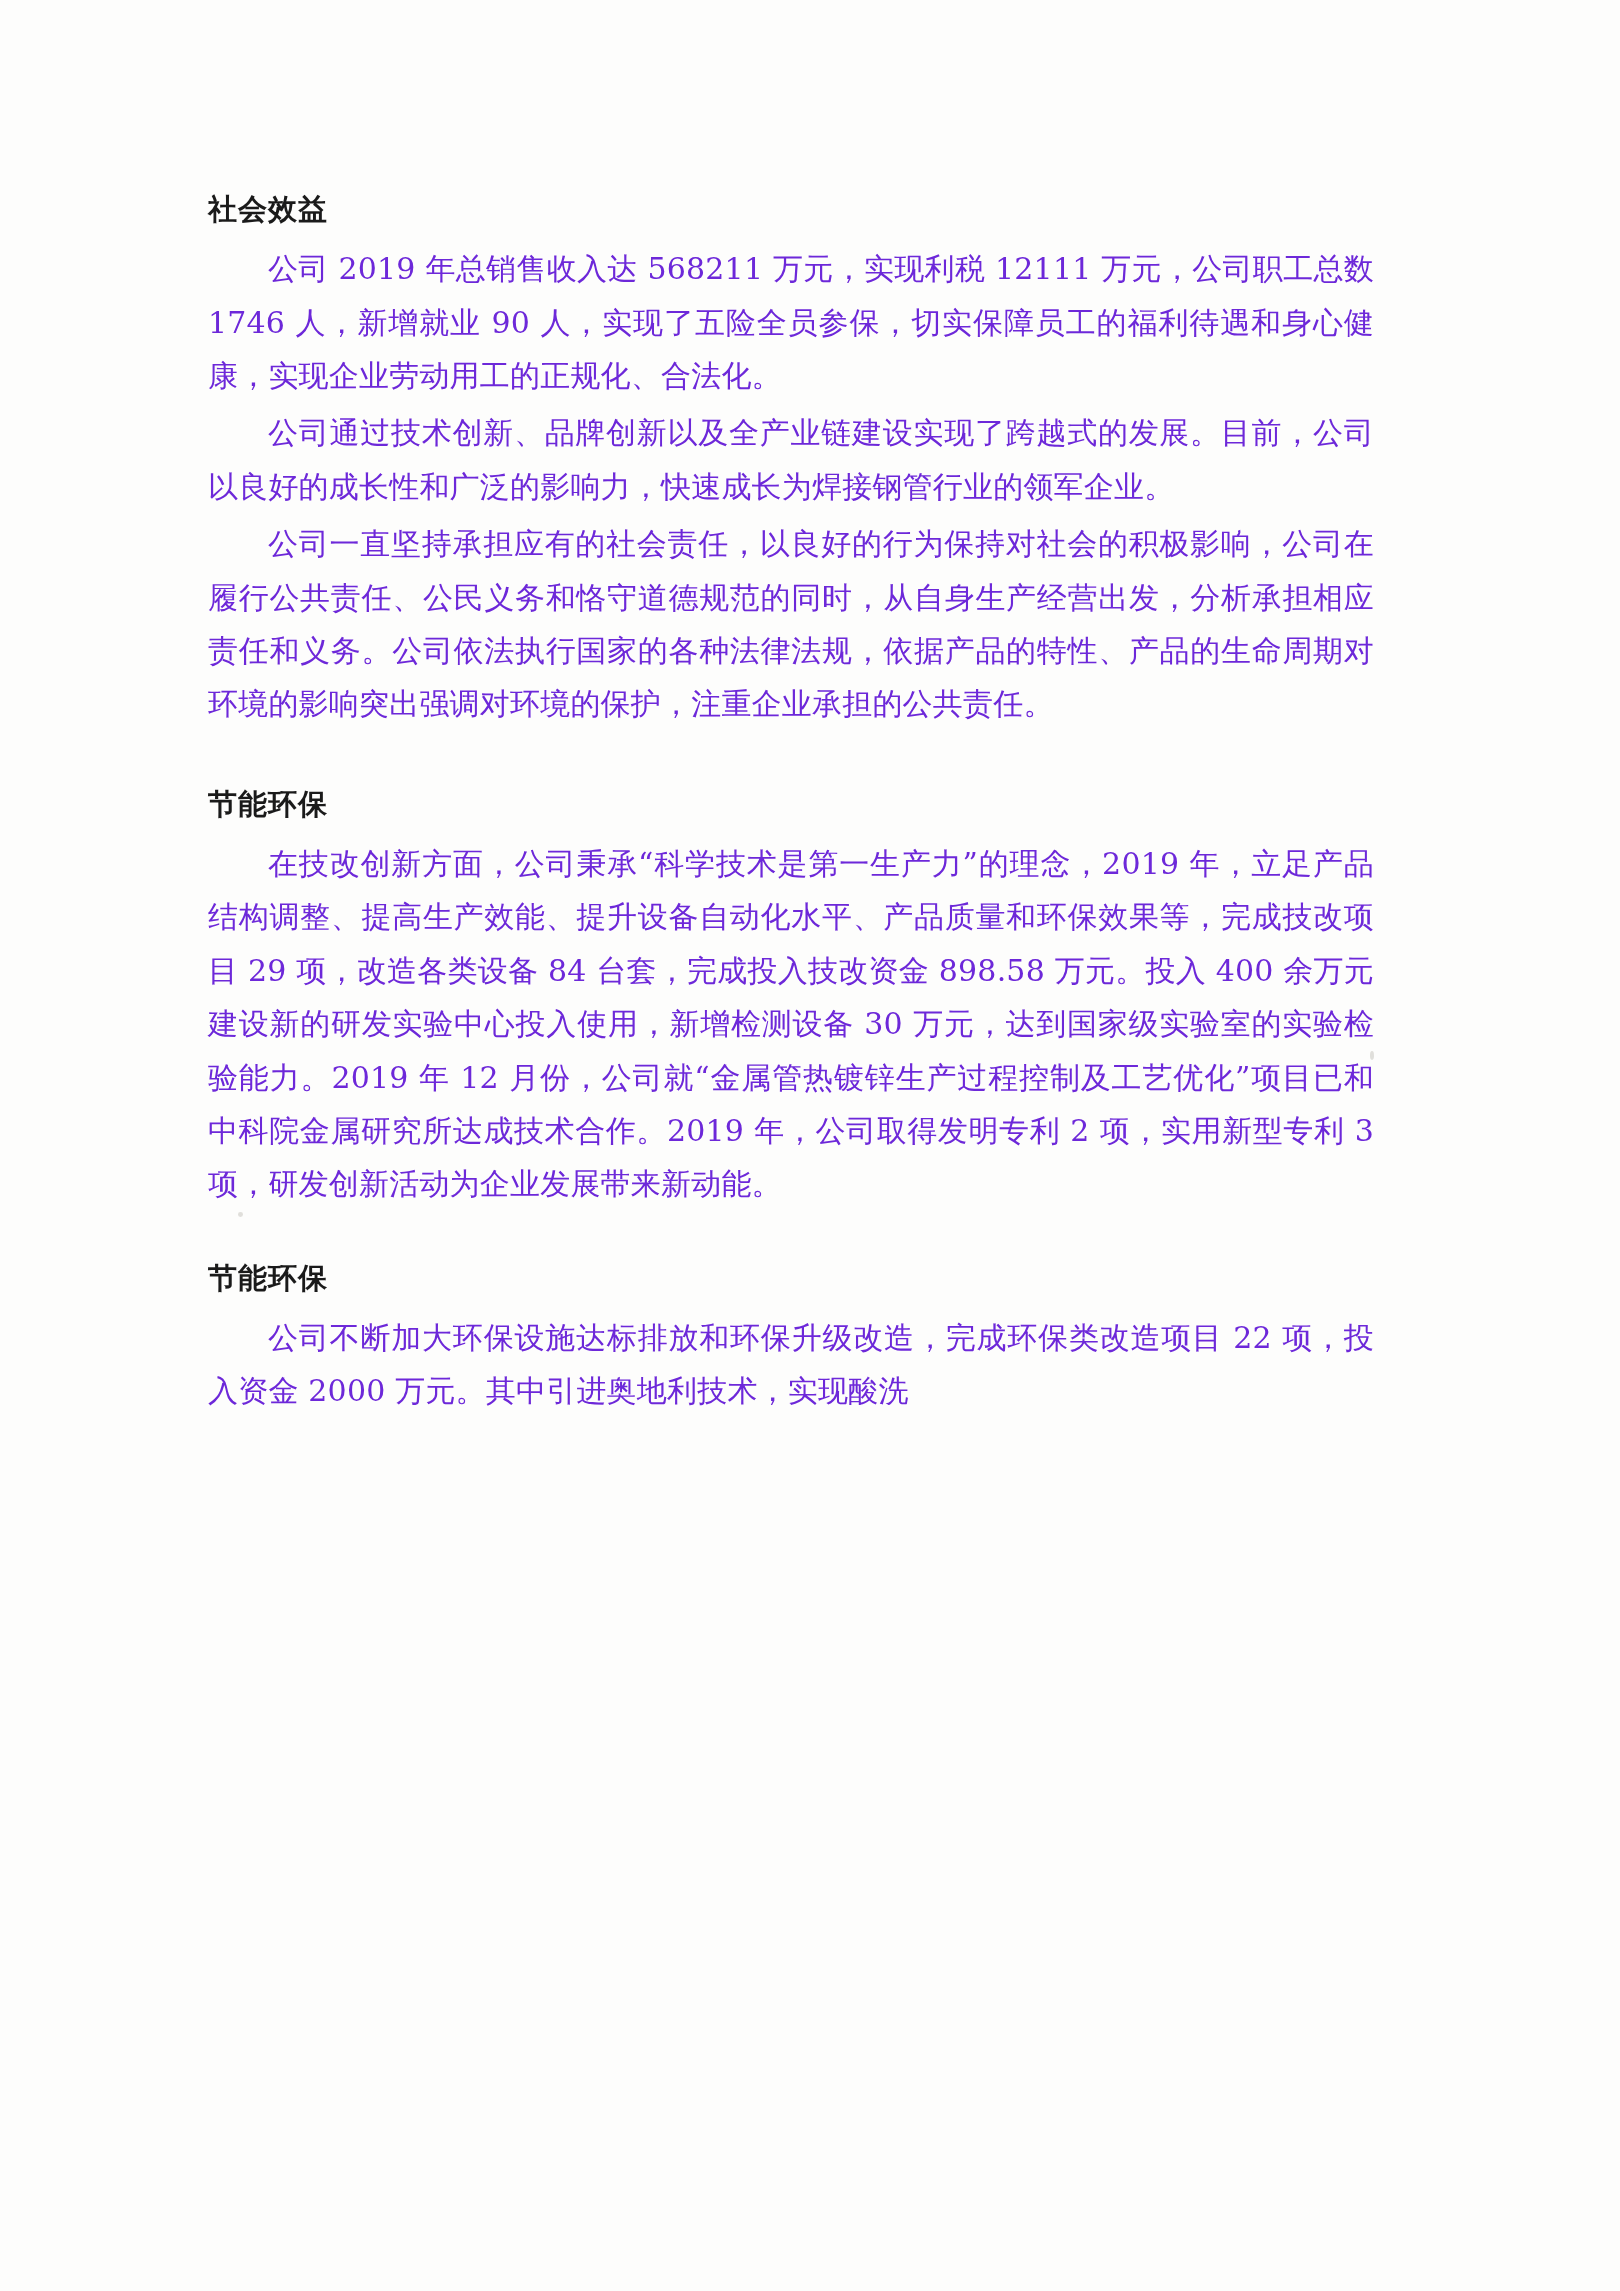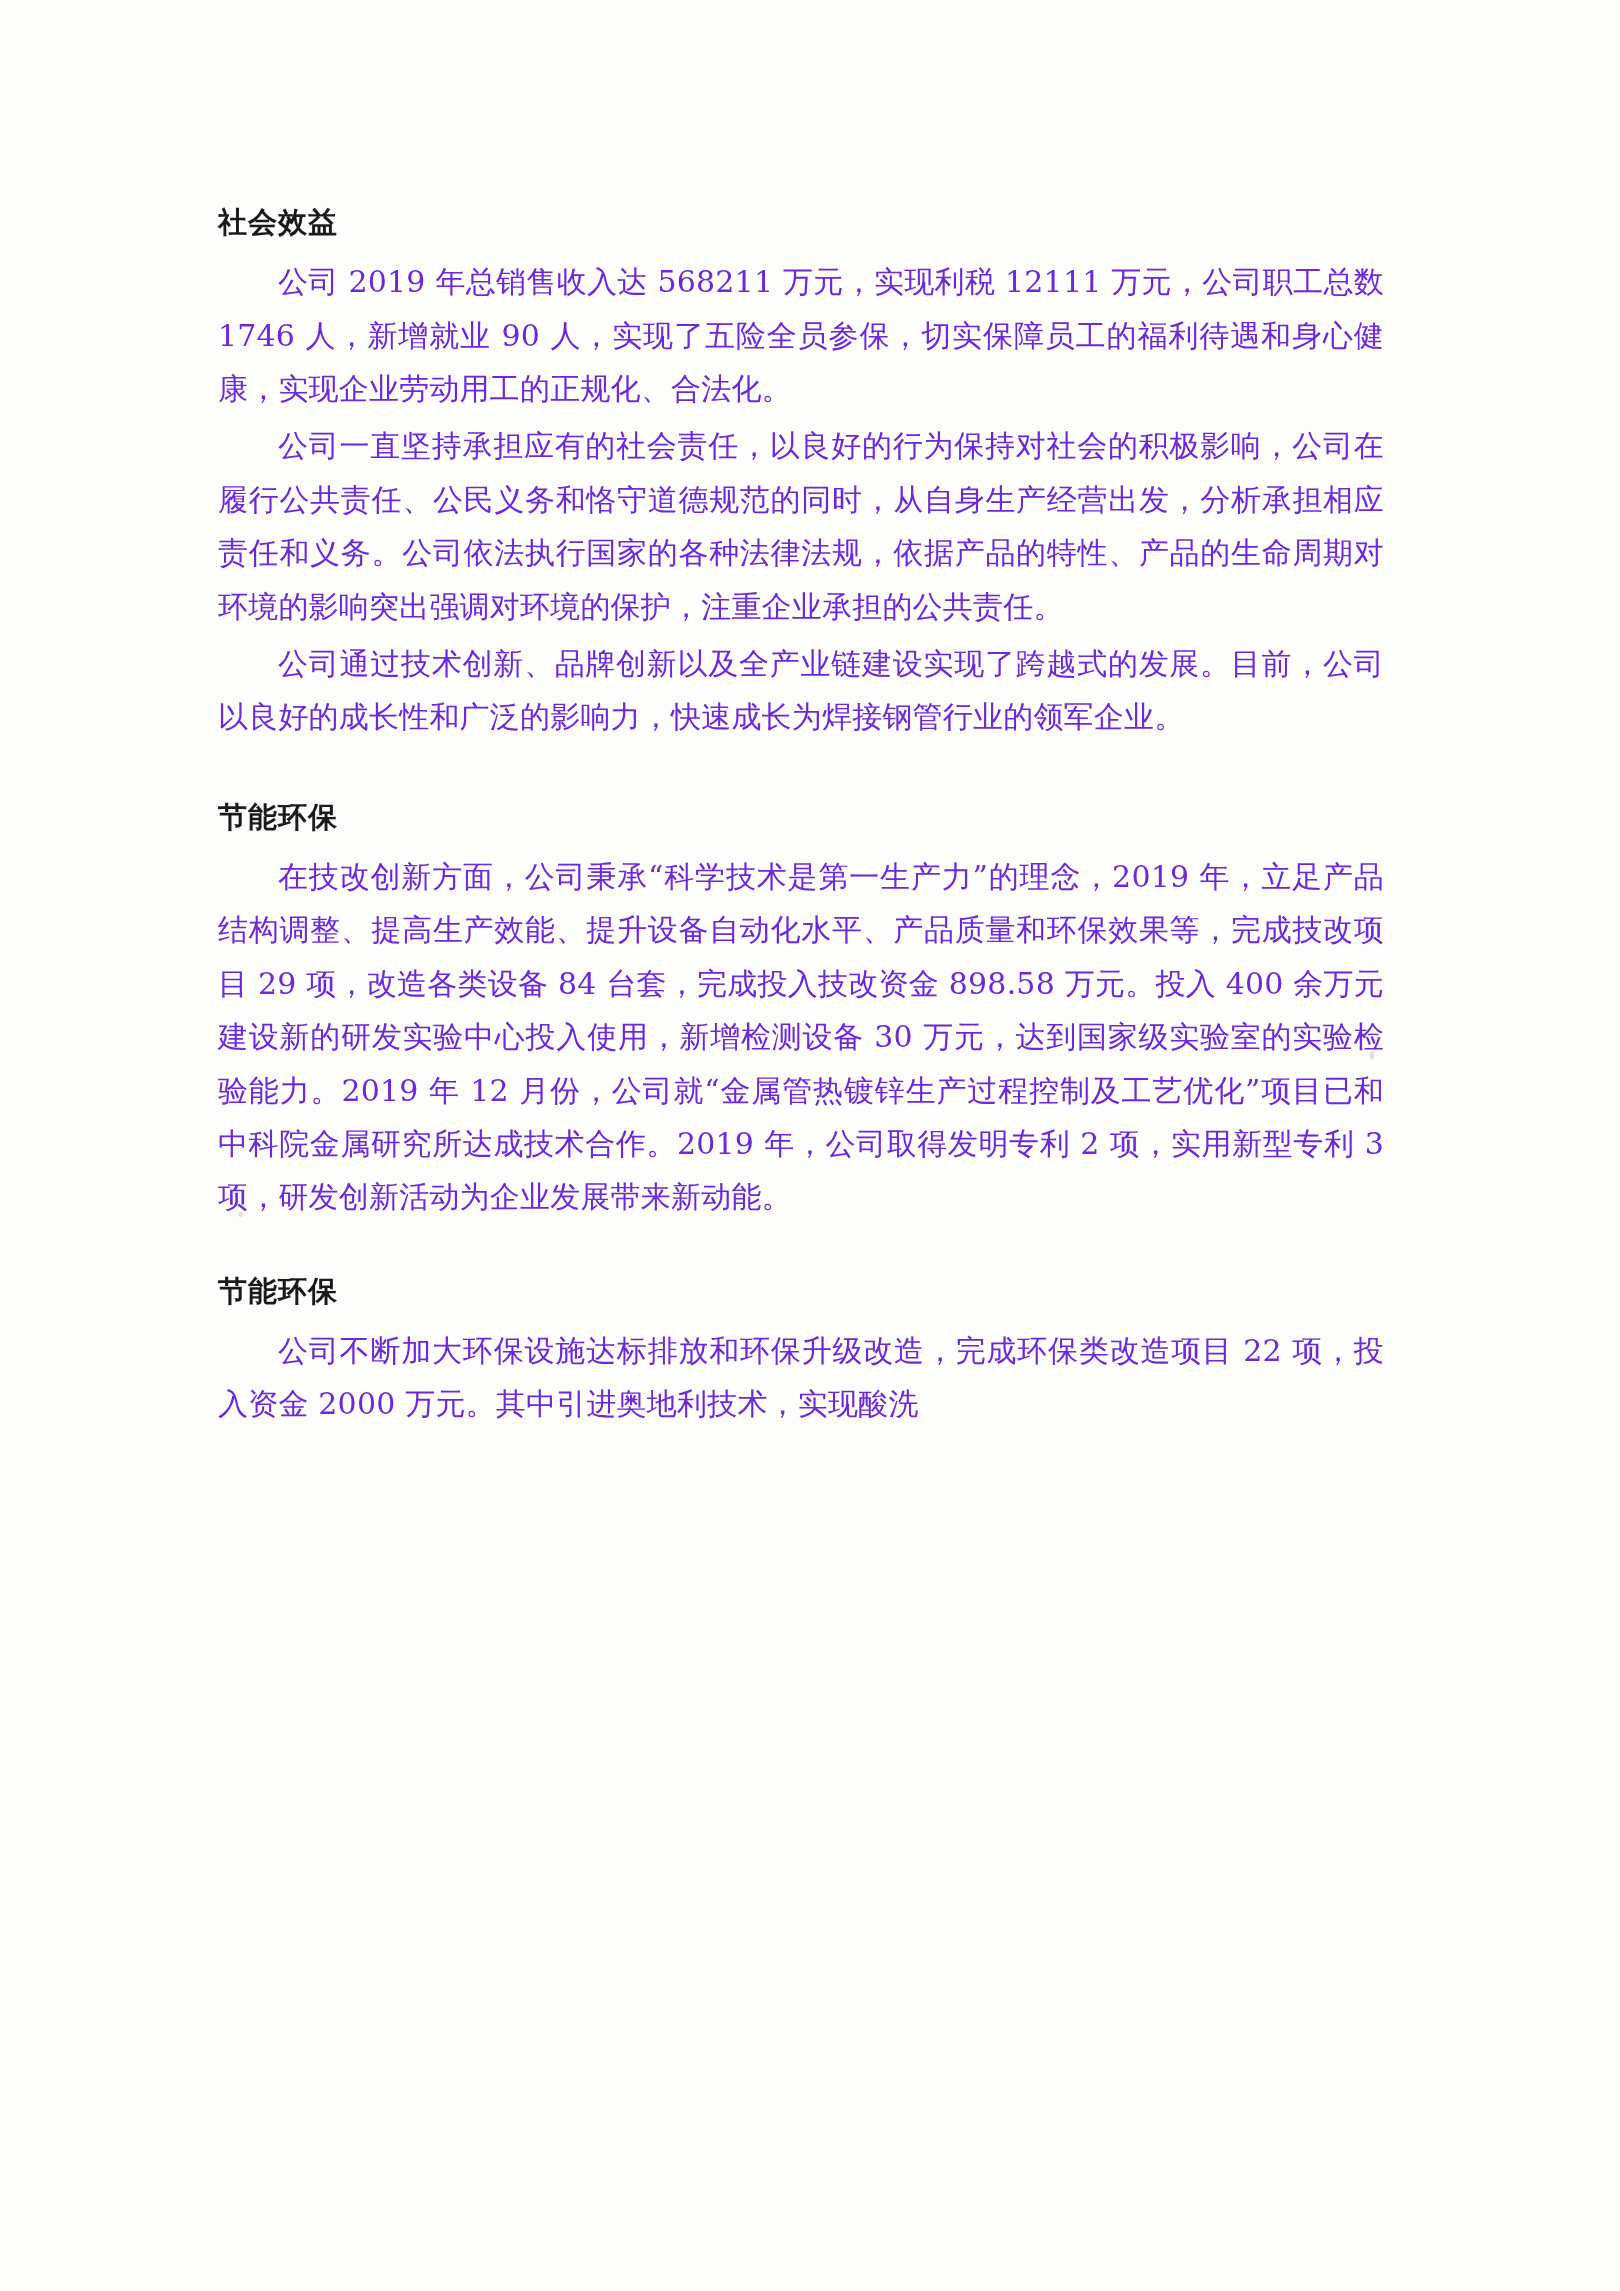--- a/index.html
+++ b/index.html
@@ -10,24 +10,23 @@
   .page {
     position: relative;
     width: 1620px;
     height: 2292px;
     background: #fdfdfc;
     box-sizing: border-box;
     overflow: hidden;
   }
   .content {
     position: absolute;
-    left: 218px;
+    left: 208px;
     top: 191px;
     width: 1166px;
-    margin-top: 13px;
   }
   .section {
     margin-bottom: 0;
   }
   .heading {
     font-family: "DejaVu Sans", sans-serif;
     font-weight: bold;
     font-size: 29px;
     color: #1a1a1a;
     letter-spacing: 1px;
@@ -61,22 +60,22 @@
 <div class="page">
 
   <div class="speck" style="left:1370px; top:1051px; width:3.9px; height:8.8px;"></div>
   <div class="speck" style="left:238px; top:1212px; width:4.9px; height:4.9px;"></div>
 
   <div class="content">
 
     <div class="section">
       <h2 class="heading">社会效益</h2>
       <p class="para">公司 2019 年总销售收入达 568211 万元，实现利税 12111 万元，公司职工总数 1746 人，新增就业 90 人，实现了五险全员参保，切实保障员工的福利待遇和身心健康，实现企业劳动用工的正规化、合法化。</p>
+      <p class="para">公司通过技术创新、品牌创新以及全产业链建设实现了跨越式的发展。目前，公司以良好的成长性和广泛的影响力，快速成长为焊接钢管行业的领军企业。</p>
       <p class="para">公司一直坚持承担应有的社会责任，以良好的行为保持对社会的积极影响，公司在履行公共责任、公民义务和恪守道德规范的同时，从自身生产经营出发，分析承担相应责任和义务。公司依法执行国家的各种法律法规，依据产品的特性、产品的生命周期对环境的影响突出强调对环境的保护，注重企业承担的公共责任。</p>
-      <p class="para">公司通过技术创新、品牌创新以及全产业链建设实现了跨越式的发展。目前，公司以良好的成长性和广泛的影响力，快速成长为焊接钢管行业的领军企业。</p>
     </div>
 
     <div class="gap-lg"></div>
 
     <div class="section">
       <h2 class="heading">节能环保</h2>
       <p class="para">在技改创新方面，公司秉承“科学技术是第一生产力”的理念，2019 年，立足产品结构调整、提高生产效能、提升设备自动化水平、产品质量和环保效果等，完成技改项目 29 项，改造各类设备 84 台套，完成投入技改资金 898.58 万元。投入 400 余万元建设新的研发实验中心投入使用，新增检测设备 30 万元，达到国家级实验室的实验检验能力。2019 年 12 月份，公司就“金属管热镀锌生产过程控制及工艺优化”项目已和中科院金属研究所达成技术合作。2019 年，公司取得发明专利 2 项，实用新型专利 3 项，研发创新活动为企业发展带来新动能。</p>
     </div>
 
     <div class="gap-md"></div>

